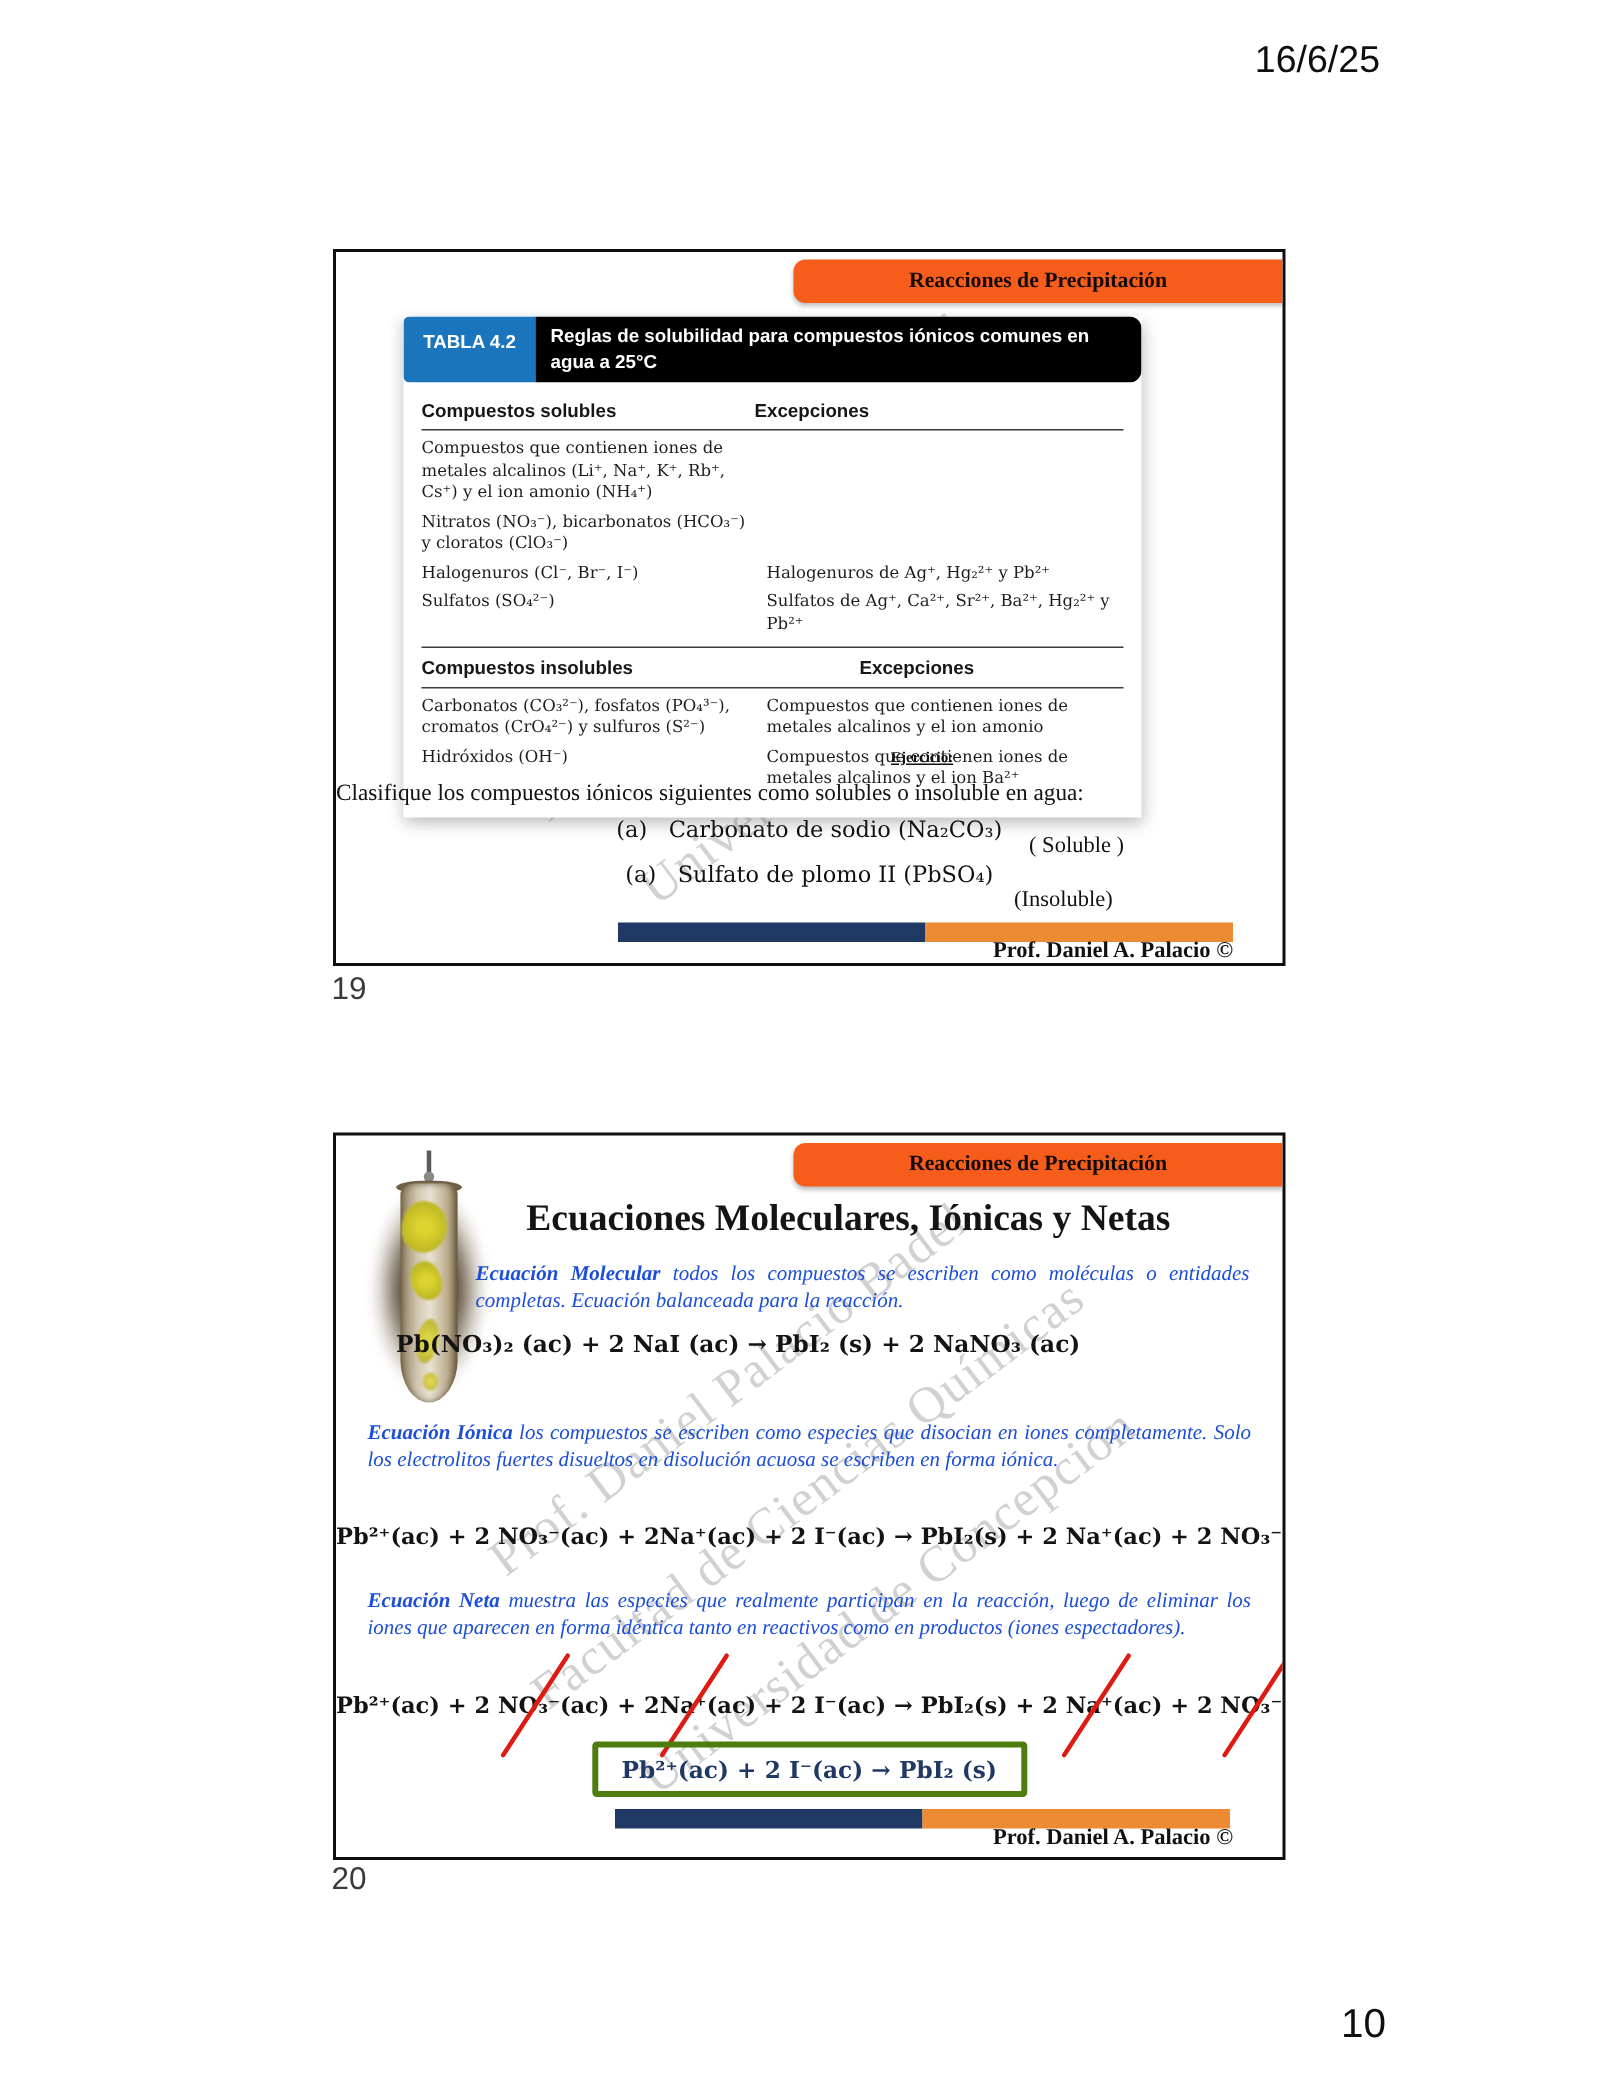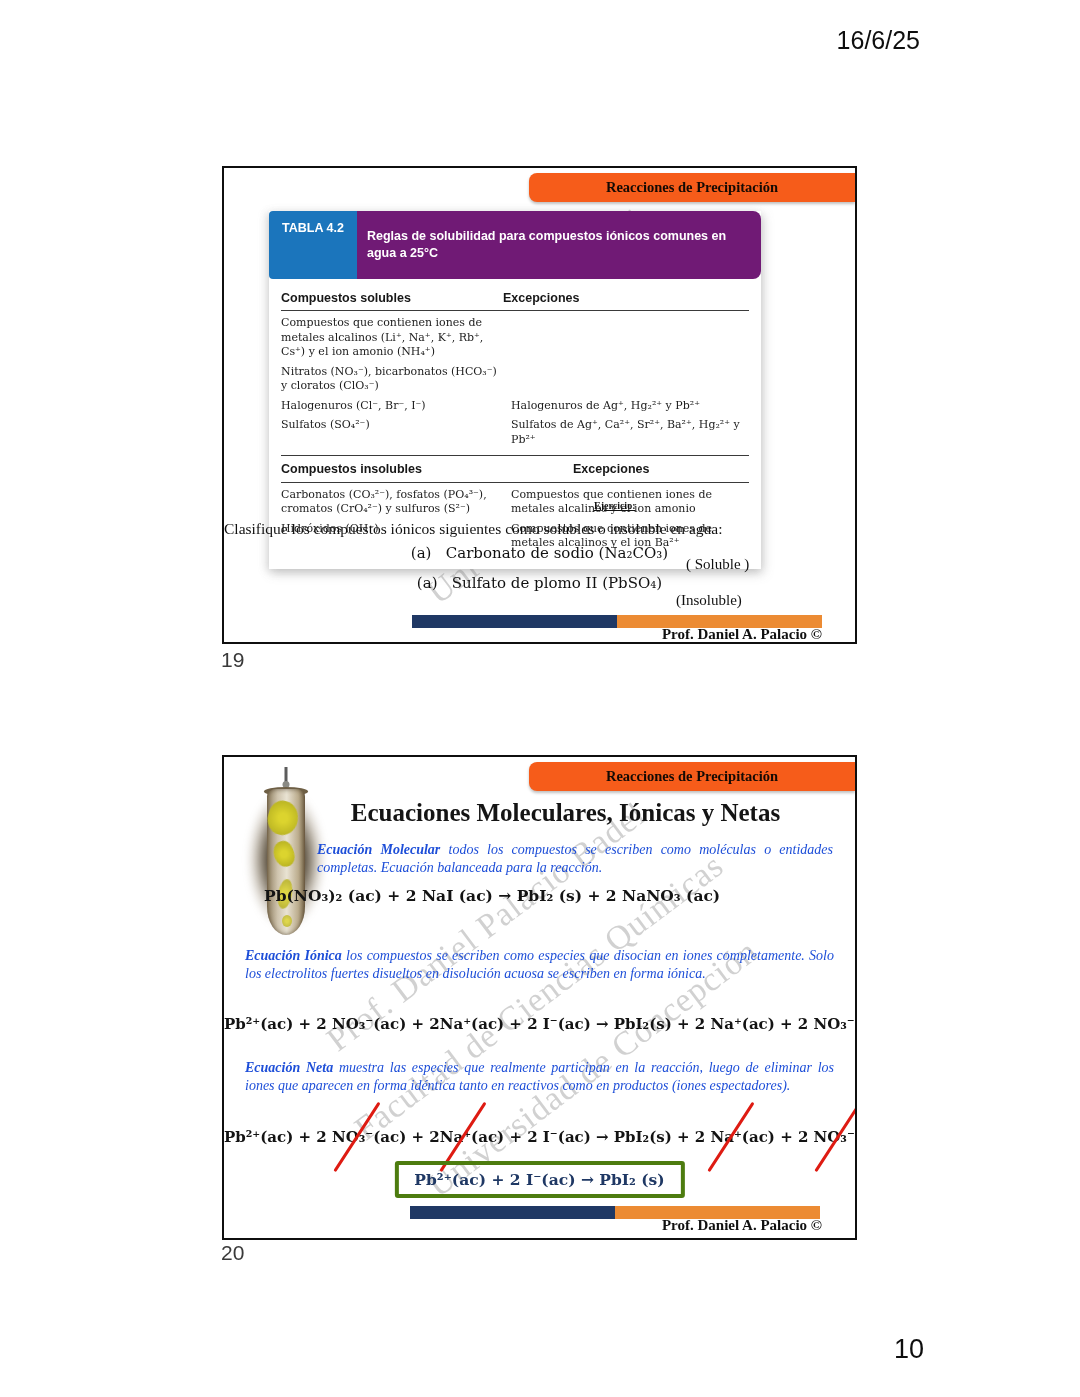--- a/index.html
+++ b/index.html
@@ -28,22 +28,22 @@
           border-radius:8px 0 0 8px;display:flex;align-items:center;justify-content:center;
           box-shadow:0 2px 3px rgba(0,0,0,0.25);}
   .banner span{font-family:"Liberation Serif",serif;font-weight:bold;font-size:14.5px;color:#140a04;}
 
   
   .soltable{position:absolute;left:45px;top:43px;width:492px;background:#fff;
             box-shadow:2px 4px 10px rgba(110,110,110,0.35), -3px 2px 8px rgba(150,150,150,0.22);}
   .soltable-header{display:flex;border-radius:4px 8px 8px 4px;overflow:hidden;}
   .soltable-label{width:80px;background:#1B75BC;color:#fff;font-weight:bold;font-size:12.5px;
                   display:flex;align-items:flex-start;justify-content:center;padding:10px 4px;}
-  .soltable-title{flex:1;background:#701a75;color:#fff;font-weight:bold;font-size:12.5px;
-                  padding:17px 10px;line-height:1.35;}
+  .soltable-title{flex:1;background:#000000;color:#fff;font-weight:bold;font-size:12.5px;
+                  padding:5px 10px;line-height:1.35;}
   .tbody{padding:6px 12px 8px 12px;font-family:"DejaVu Serif","Liberation Serif",serif;font-size:11px;line-height:1.32;color:#1c1c1c;}
   .colhead{display:flex;font-family:"Liberation Sans",sans-serif;font-weight:bold;font-size:12.5px;
            padding:5px 0 4px 0;color:#171717;}
   .colhead .c1{width:222px;}
   .rule{border-bottom:1.6px solid #3a3a3a;}
   .t-row{display:flex;margin-top:5px;}
   .t-row .c1{width:222px;padding-right:8px;}
   .t-row .c2{flex:1;}
   .group-gap{height:8px;}
   .colhead2 .c2 span{padding-left:70px;}

